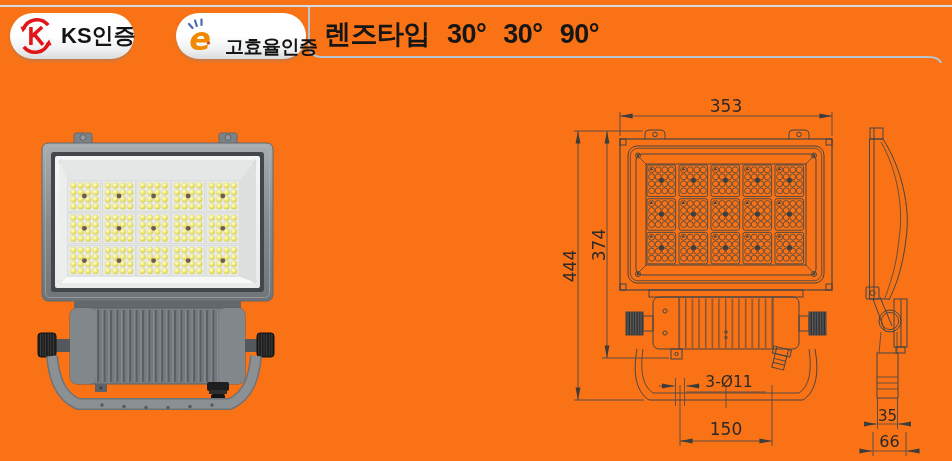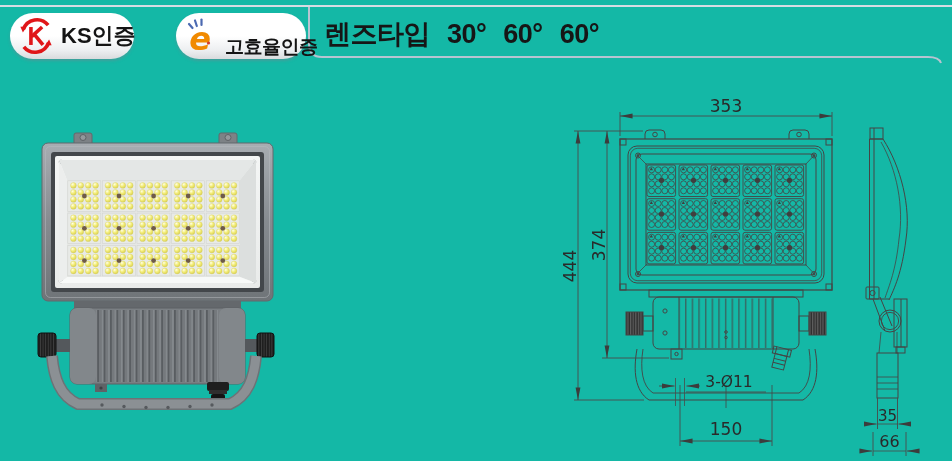--- a/index.html
+++ b/index.html
@@ -1,16 +1,16 @@
 <!DOCTYPE html>
 <html><head>
 <meta charset="utf-8">
 <style>
   html,body{margin:0;padding:0;background:#ffffff;}
-  .stage{position:relative;width:952px;height:461px;background:#14b8a6;overflow:hidden;
+  .stage{position:relative;width:952px;height:461px;background:#f97316;overflow:hidden;
          font-family:"Liberation Sans","DejaVu Sans",sans-serif;}
   
   .hdr-lines{position:absolute;left:0;top:0;width:952px;height:70px;pointer-events:none;}
   .badge{position:absolute;top:13px;height:46px;border-radius:23px;
          background:linear-gradient(180deg,#ffffff 50%,#eceef0 82%,#d9dbdd 100%);
          box-shadow:0 2px 3px rgba(120,130,142,.45);
          display:flex;align-items:center;}
   .badge-ks{left:10px;width:124px;}
   .badge-eff{left:176px;width:130px;}
   .badge svg{flex:0 0 auto;}
@@ -59,21 +59,21 @@
         <path d="M8,9 L11.5,13"></path>
         <path d="M14,5.5 L15.8,11"></path>
         <path d="M20.5,4.5 L20.5,10"></path>
       </g>
       <text x="19" y="35" text-anchor="middle" font-size="32" font-weight="bold" font-style="italic" font-family="DejaVu Sans, sans-serif" fill="#f18a00">e</text>
       <circle cx="27.5" cy="28" r="1.6" fill="#d23b2f"></circle>
     </svg>
     <span class="blabel">고효율인증</span>
   </div>
 
-  <div class="page-title">렌즈타입 30° 60° 60°</div>
+  <div class="page-title">렌즈타입 30° 30° 90°</div>
 
   <svg class="photo-svg" width="300" height="361" viewBox="0 0 300 361">
     <defs>
       <linearGradient id="gFrame" x1="0" y1="0" x2="0" y2="1">
         <stop offset="0" stop-color="#a8adb2"></stop>
           <stop offset="0.5" stop-color="#868b90"></stop>
           <stop offset="1" stop-color="#6f7478"></stop>
       </linearGradient>
       <linearGradient id="gFace" x1="0" y1="0" x2="0" y2="1">
         <stop offset="0" stop-color="#f4f6f5"></stop>

